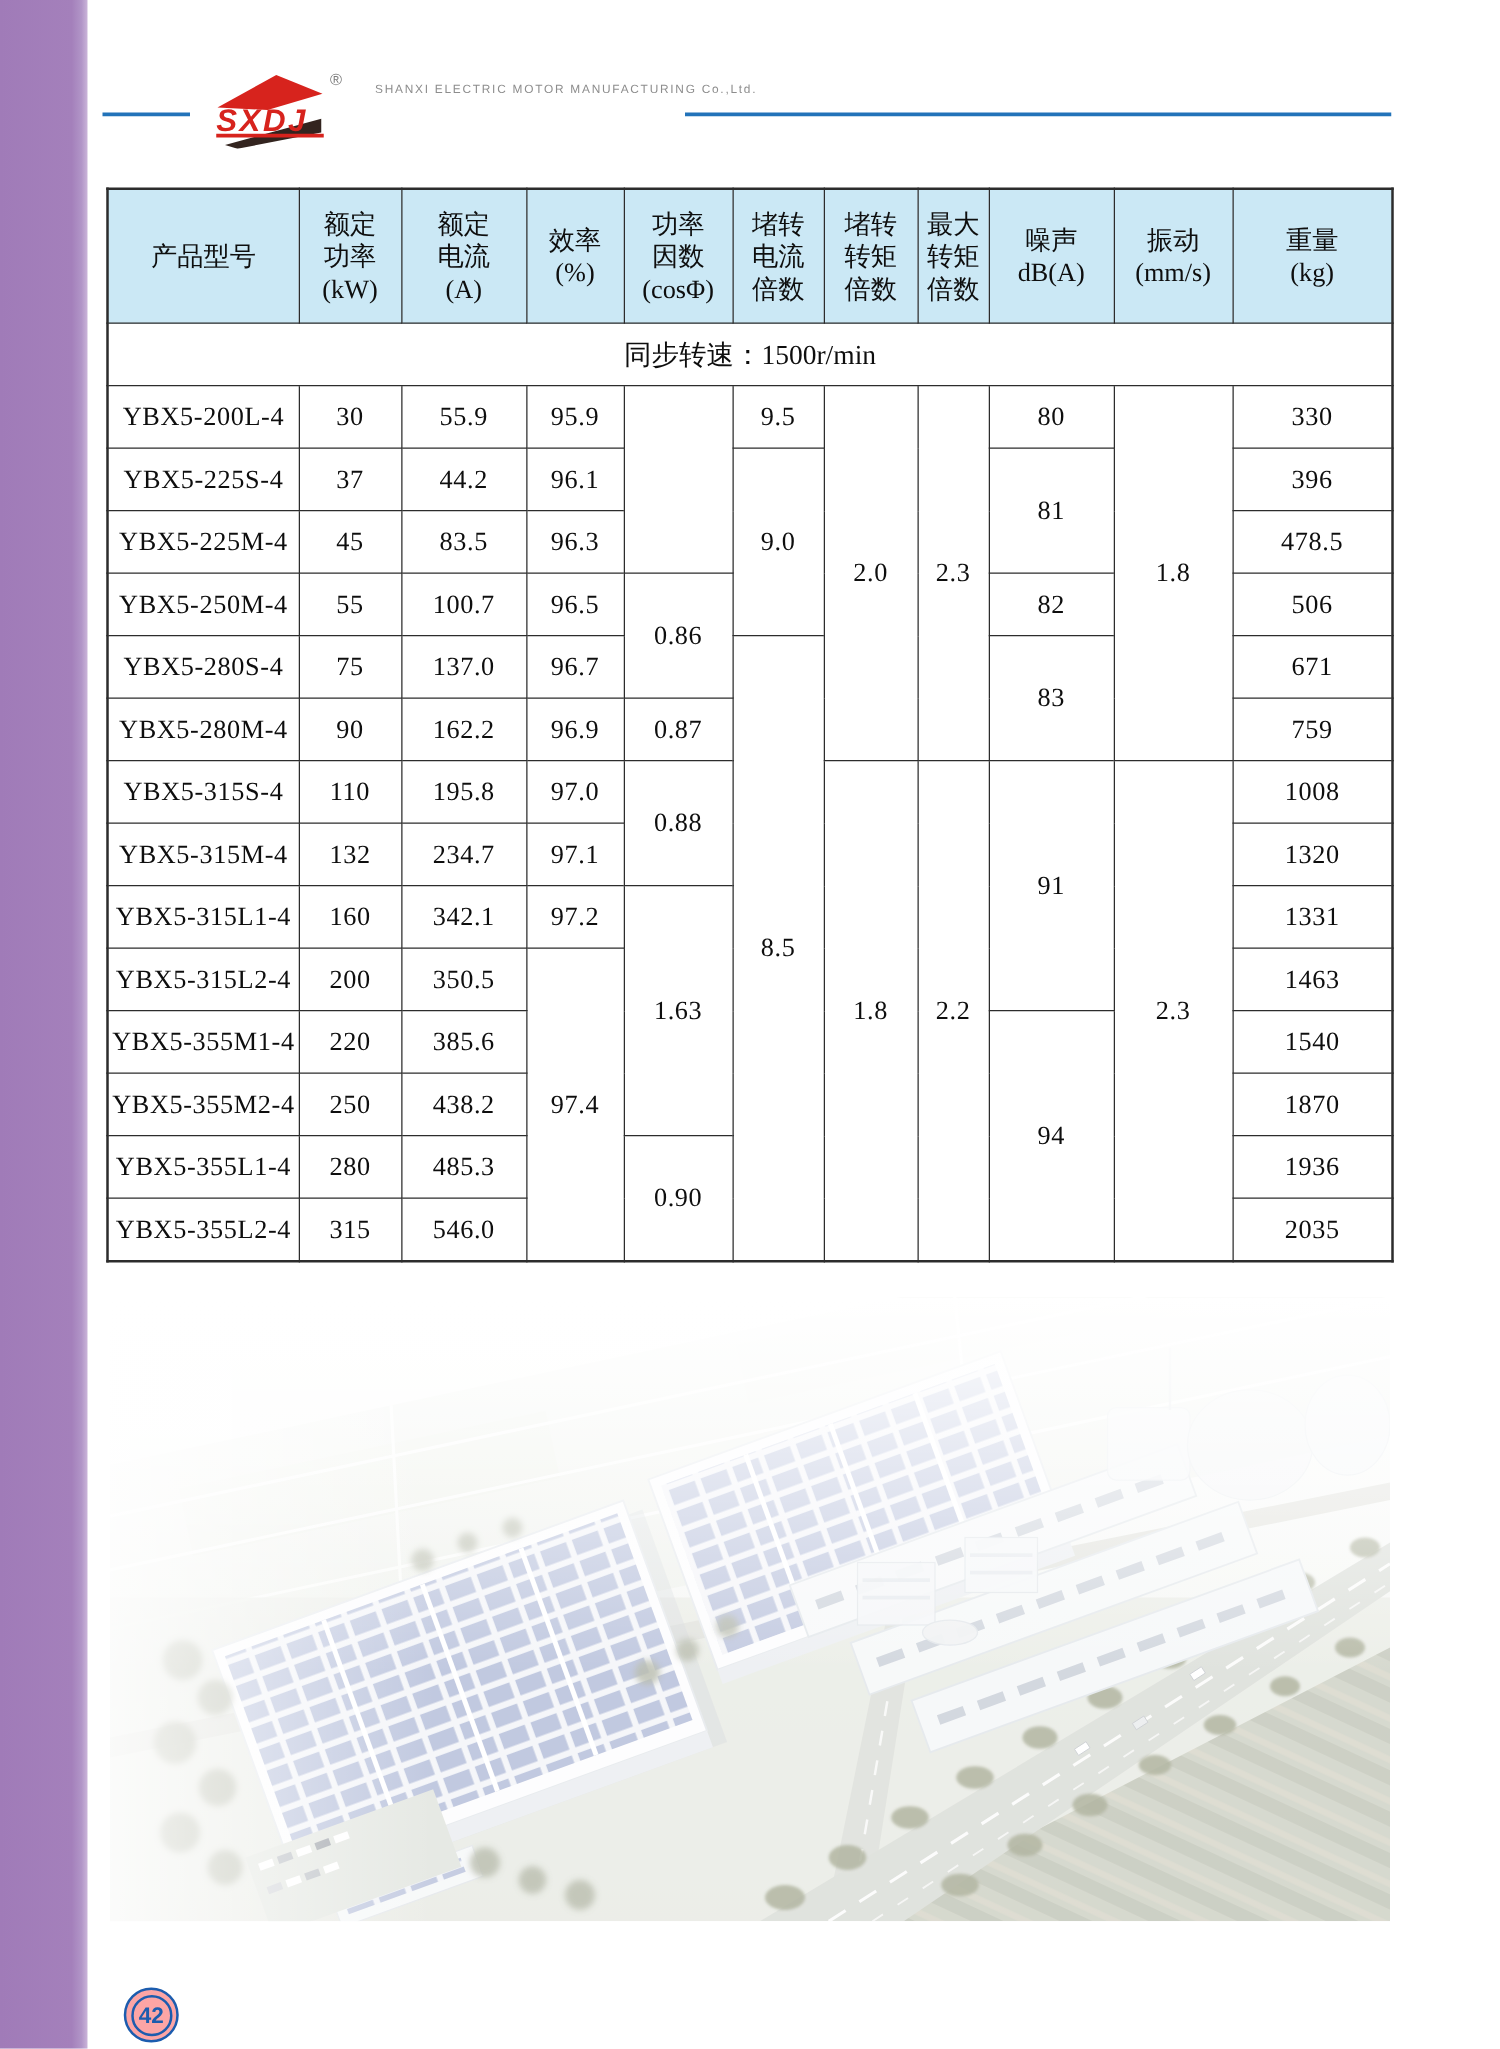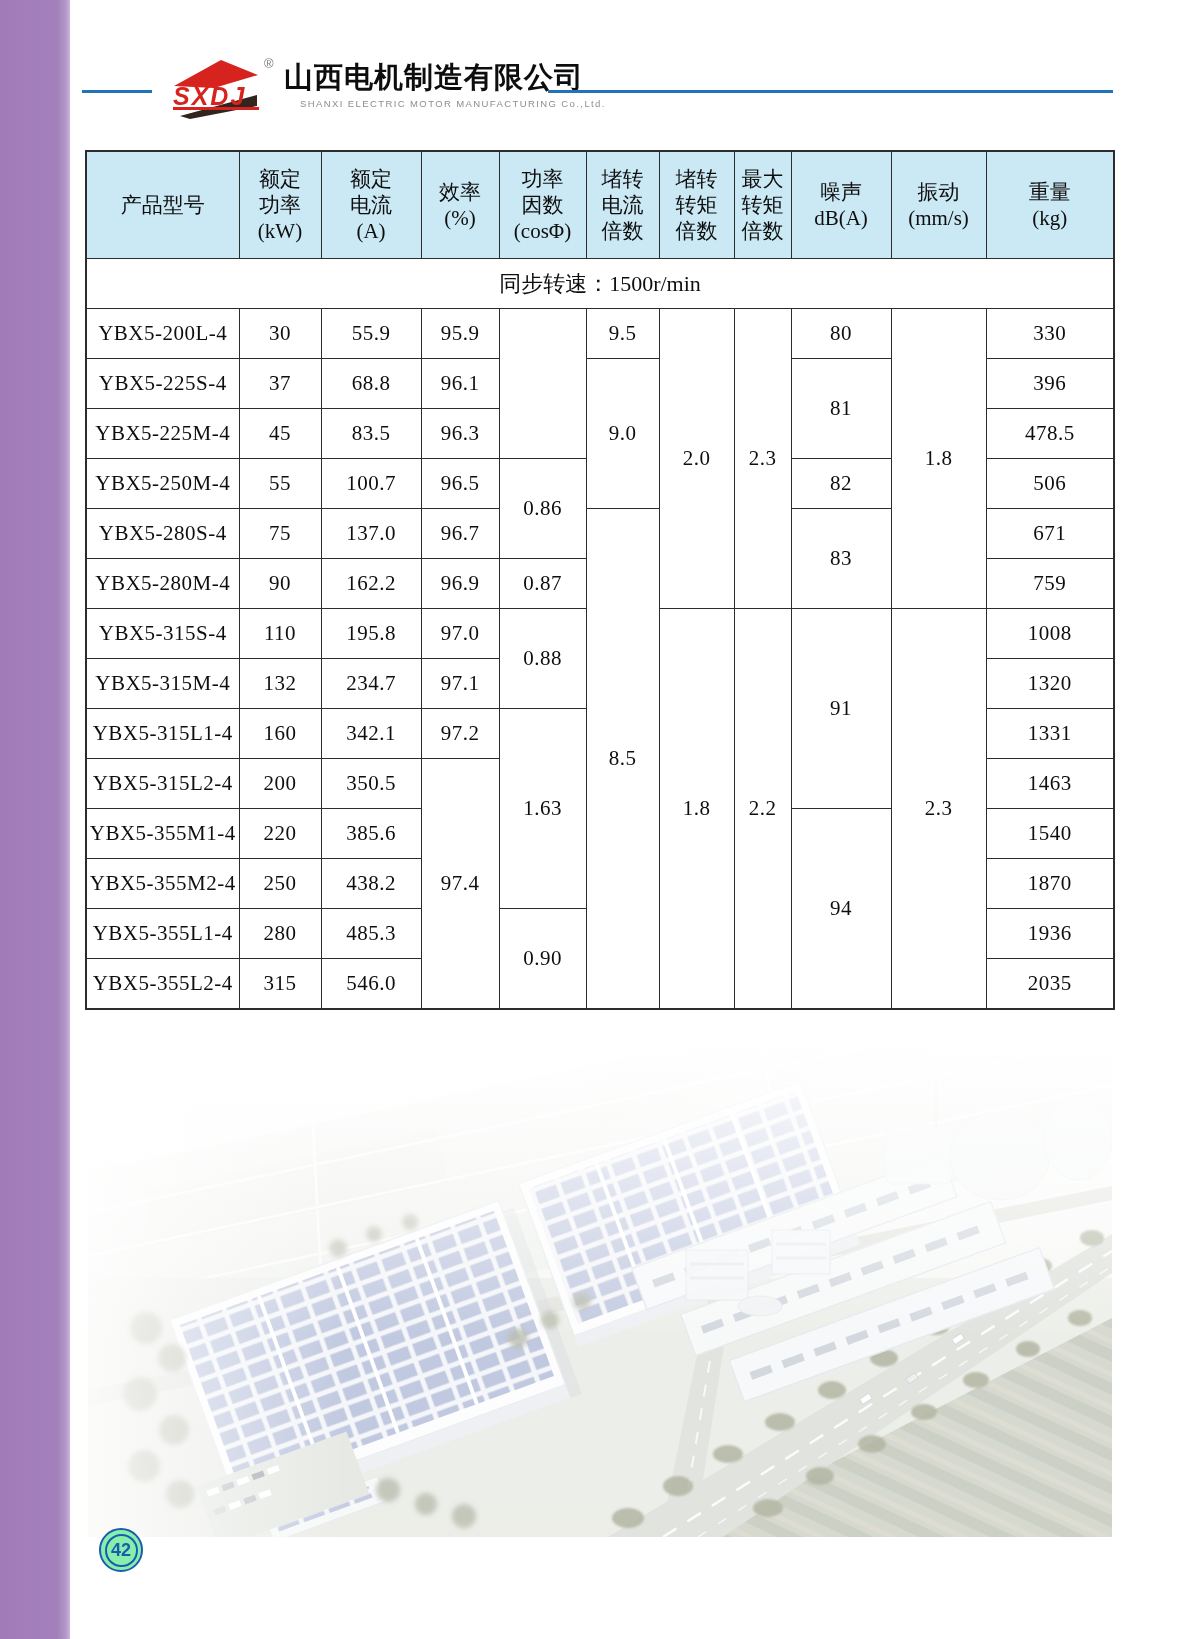--- a/index.html
+++ b/index.html
@@ -35,23 +35,23 @@
   table.spec{border:2.4px solid #2c2c2c;}
   tr.hdr td{
     background:#cbe8f5;white-space:pre-line;height:106px;font-size:21px;
   }
   tr.sub td{height:49px;font-size:22px;}
   tr.data td{height:49px;letter-spacing:0.5px;}
   
   .photo{position:absolute;left:88px;top:1038px;width:1024px;height:499px;overflow:hidden;}
   
   .page-badge{
-    position:absolute;left:99px;top:1528px;width:44px;height:44px;border-radius:50%;
+    position:absolute;left:99px;top:1590px;width:44px;height:44px;border-radius:50%;
     border:2.5px solid #1c5cae;box-sizing:border-box;display:flex;align-items:center;justify-content:center;
-    background:#86efac;
+    background:#fca5a5;
   }
   .page-badge-inner{
     width:33px;height:33px;border-radius:50%;border:2px solid #1c5cae;box-sizing:border-box;
     display:flex;align-items:center;justify-content:center;
     font-size:18px;font-weight:bold;color:#1c5cae;font-family:"Liberation Sans",sans-serif;
   }
 </style>
 </head>
 <body>
 
@@ -61,21 +61,20 @@
 <div class="logo-wrap">
   <svg width="106" height="64" viewBox="0 0 106 64">
     <polygon points="10,31 57,5 94,20 50,33" fill="#d7231d"></polygon>
     <polygon points="16,61 93,40 93,51 26,64" fill="#33241f"></polygon>
     <rect x="9" y="52" width="86" height="3" fill="#d7231d"></rect>
     <text x="9" y="50" font-family="Liberation Sans, sans-serif" font-weight="bold" font-style="italic" font-size="25" fill="#d7231d" letter-spacing="2">SXDJ</text>
   </svg>
 </div>
 <div class="reg-mark">®</div>
 <div class="company">
-  <div class="company-cn">山西电机制造有限公司</div>
   <div class="company-en">SHANXI ELECTRIC MOTOR MANUFACTURING Co.,Ltd.</div>
 </div>
 <div class="rule rule-right"></div>
 
 <table class="spec">
   <colgroup>
     <col style="width:153px">
       <col style="width:82px">
       <col style="width:100px">
       <col style="width:78px">
@@ -130,21 +129,21 @@
     <td>9.5</td>
     <td rowspan="6">2.0</td>
     <td rowspan="6">2.3</td>
     <td>80</td>
     <td rowspan="6">1.8</td>
     <td>330</td>
   </tr>
   <tr class="data">
     <td>YBX5-225S-4</td>
     <td>37</td>
-    <td>68.8</td>
+    <td>44.2</td>
     <td>96.1</td>
     <td rowspan="3">9.0</td>
     <td rowspan="2">81</td>
     <td>396</td>
   </tr>
   <tr class="data">
     <td>YBX5-225M-4</td>
     <td>45</td>
     <td>83.5</td>
     <td>96.3</td>

